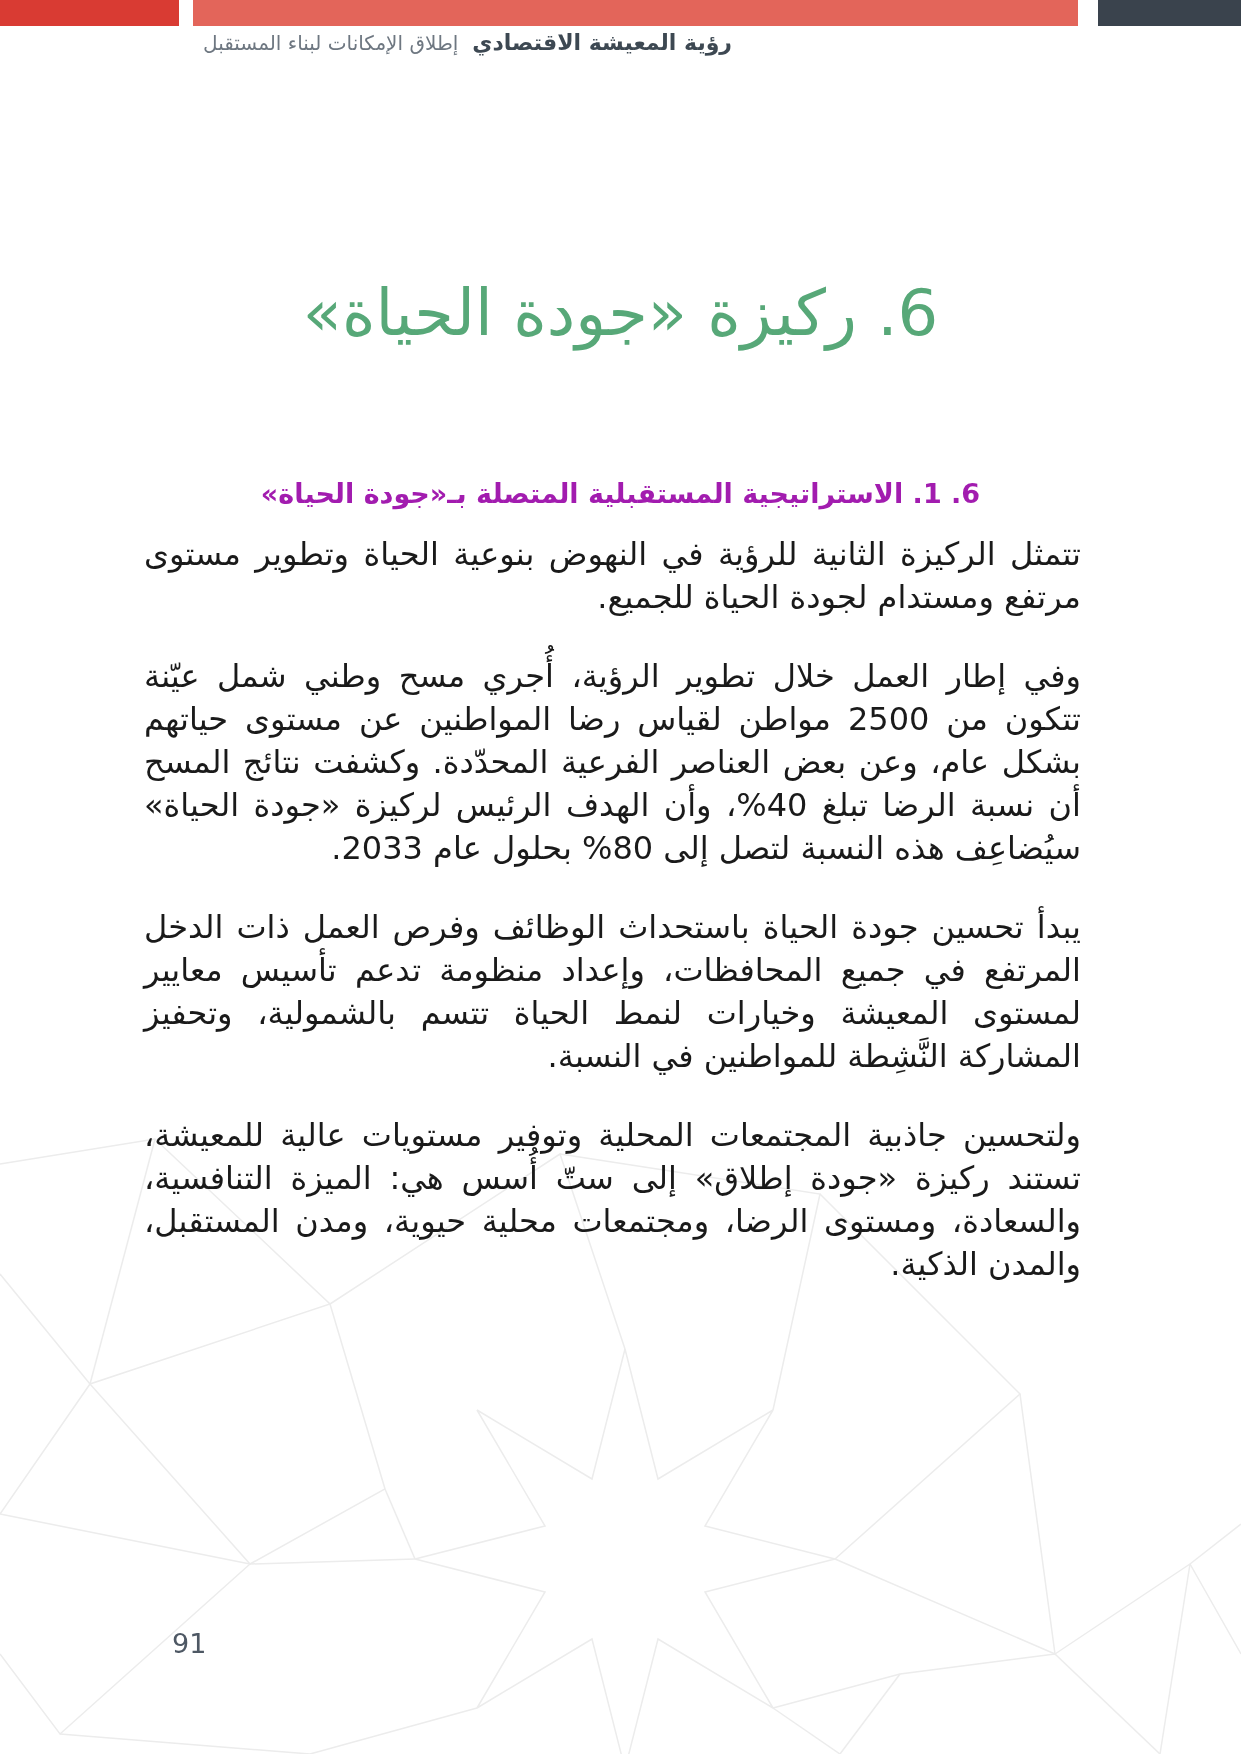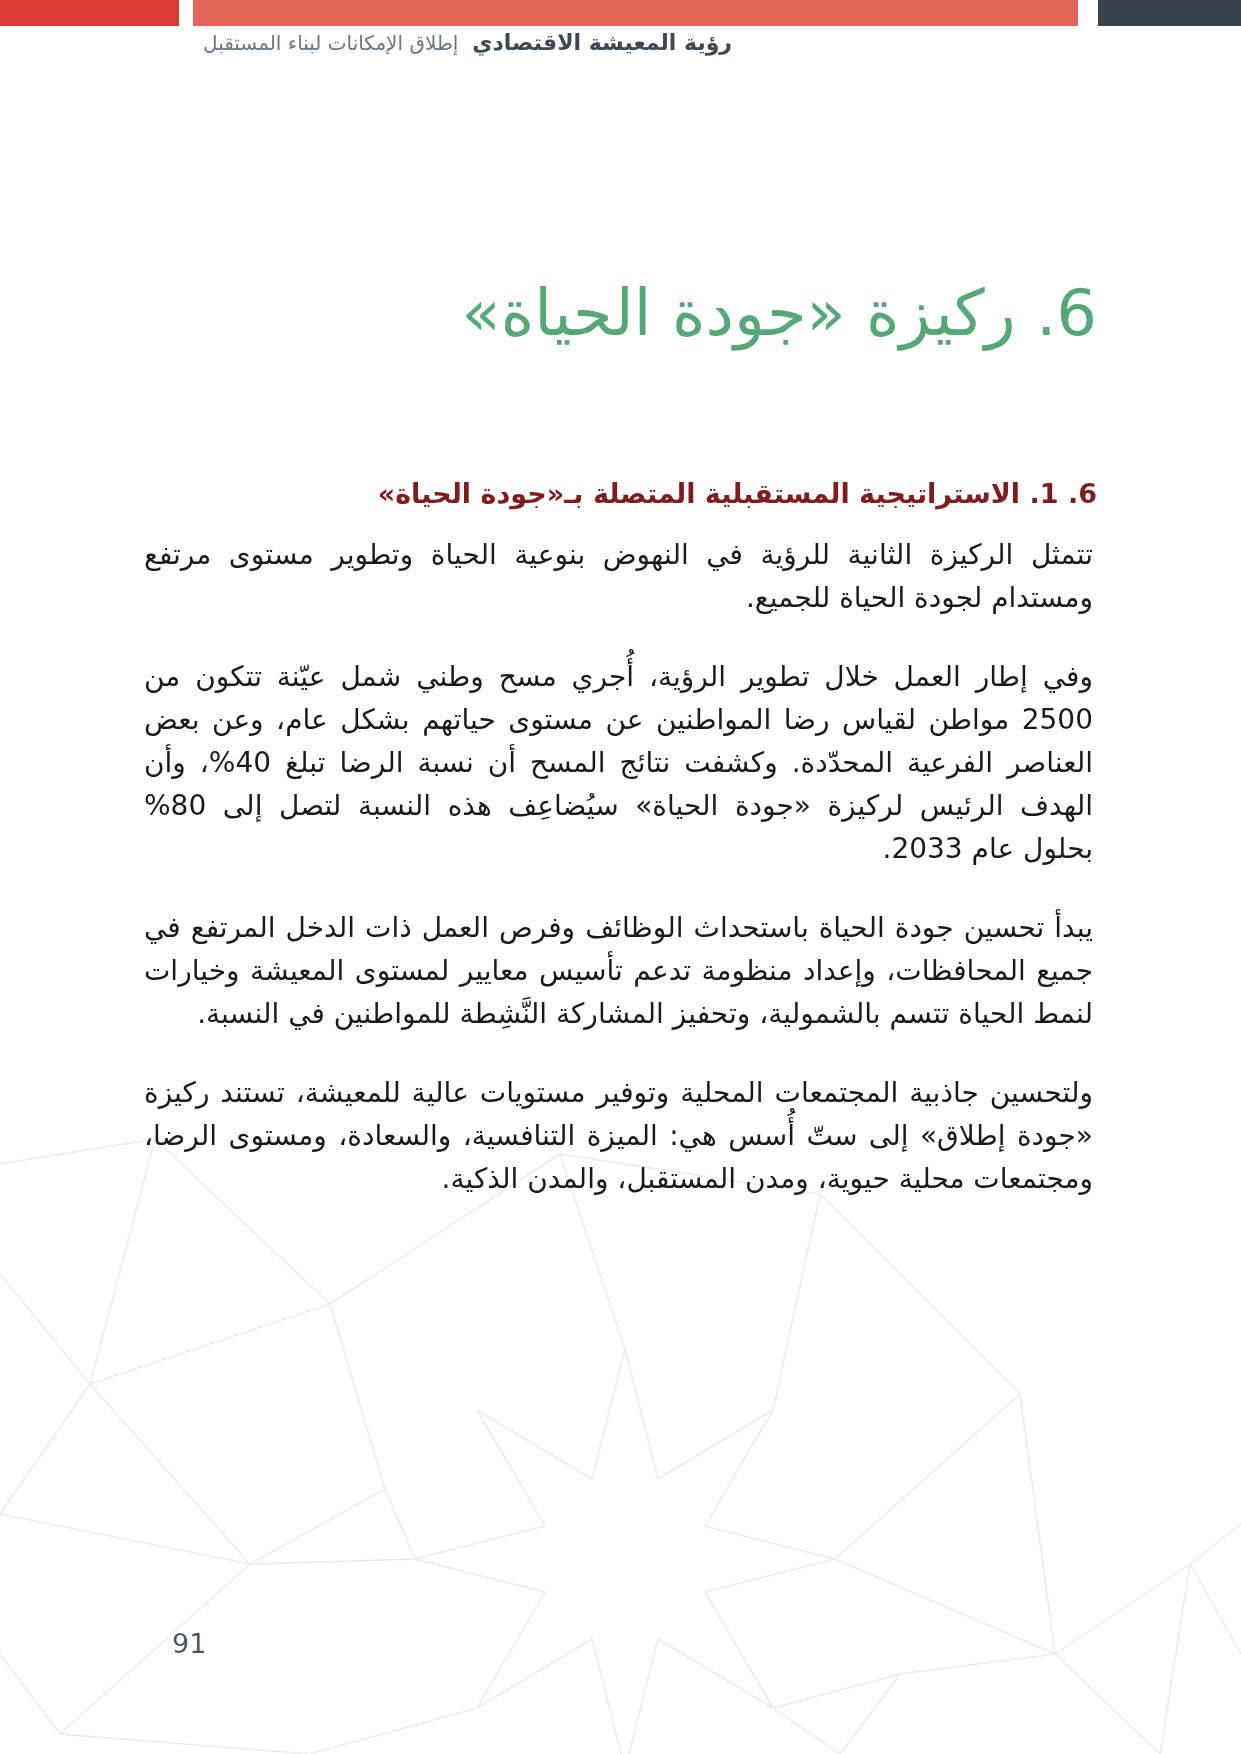--- a/index.html
+++ b/index.html
@@ -27,30 +27,30 @@
   .header-subtitle { font-size: 20px; color: #6e7781; }
 
   
   .content {
     position: absolute; top: 0; left: 144px; width: 953px;
     direction: rtl; z-index: 1;
   }
   .chapter-title {
     margin: 272px 0 0 0;
     font-size: 64px; line-height: 1.3; font-weight: normal;
-    color: #57a878; text-align: right;
+    color: #57a878; text-align: center;
   }
   .section-heading {
     margin: 120px 0 0 0;
     font-size: 27px; line-height: 1.4; font-weight: bold;
     color: #3c7b53; text-align: right;
   }
   .body-para {
-    margin: 0 4px 36px 0;
-    font-size: 28px; line-height: 43px; color: #1a1a1a;
+    margin: 0 16px 36px 0;
+    font-size: 32px; line-height: 43px; color: #1a1a1a;
     text-align: justify; text-justify: inter-word;
   }
   .body-para.first { margin-top: 20px; }
 
   
   .page-number {
     position: absolute; left: 172px; top: 1628px;
     font-size: 27px; color: #4e5864; z-index: 1;
   }
 
@@ -98,21 +98,21 @@
     <path d="M773,614 L840,660 L900,580"></path>
     <path d="M1055,560 L1160,660"></path>
     <path d="M1055,560 L1190,470 L1241,560"></path>
     <path d="M1190,470 L1160,660"></path>
     <path d="M1241,430 L1190,470"></path>
     <path d="M0,180 L90,290"></path>
   </svg>
 
   <div class="content">
     <h1 class="chapter-title" style="color: rgb(87, 168, 120);">6. ركيزة «جودة الحياة»</h1>
-    <h2 class="section-heading" style="color: #7f1d1d;">6. 1. الاستراتيجية المستقبلية المتصلة بـ«جودة الحياة»</h2>
+    <h2 class="section-heading" style="color: #a21caf; text-align: center;">6. 1. الاستراتيجية المستقبلية المتصلة بـ«جودة الحياة»</h2>
     <p class="body-para first">تتمثل الركيزة الثانية للرؤية في النهوض بنوعية الحياة وتطوير مستوى مرتفع ومستدام لجودة الحياة للجميع.</p>
     <p class="body-para">وفي إطار العمل خلال تطوير الرؤية، أُجري مسح وطني شمل عيّنة تتكون من 2500 مواطن لقياس رضا المواطنين عن مستوى حياتهم بشكل عام، وعن بعض العناصر الفرعية المحدّدة. وكشفت نتائج المسح أن نسبة الرضا تبلغ 40%، وأن الهدف الرئيس لركيزة «جودة الحياة» سيُضاعِف هذه النسبة لتصل إلى 80% بحلول عام 2033.</p>
     <p class="body-para">يبدأ تحسين جودة الحياة باستحداث الوظائف وفرص العمل ذات الدخل المرتفع في جميع المحافظات، وإعداد منظومة تدعم تأسيس معايير لمستوى المعيشة وخيارات لنمط الحياة تتسم بالشمولية، وتحفيز المشاركة النَّشِطة للمواطنين في النسبة.</p>
     <p class="body-para">ولتحسين جاذبية المجتمعات المحلية وتوفير مستويات عالية للمعيشة، تستند ركيزة «جودة إطلاق» إلى ستّ أُسس هي: الميزة التنافسية، والسعادة، ومستوى الرضا، ومجتمعات محلية حيوية، ومدن المستقبل، والمدن الذكية.</p>
   </div>
 
   <div class="page-number" style="color: rgb(78, 88, 100);">91</div>
 
 </div>
 

